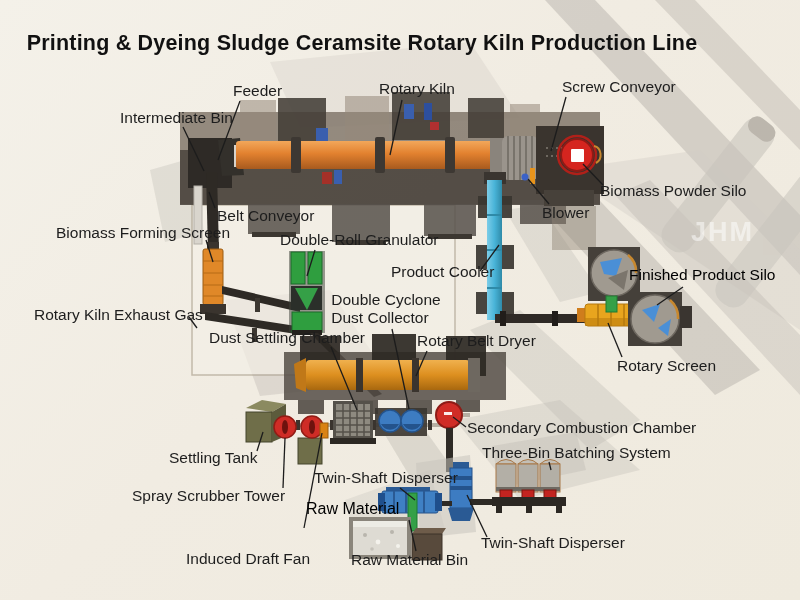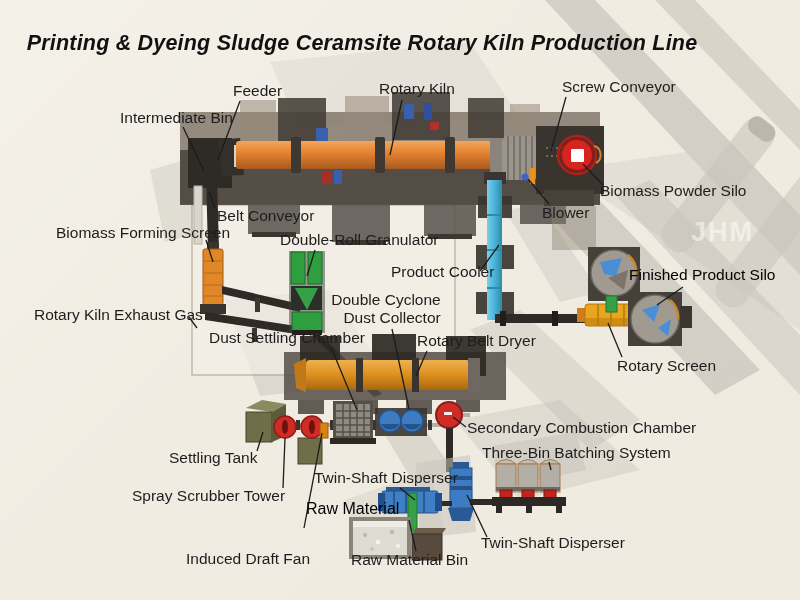--- a/index.html
+++ b/index.html
@@ -5,29 +5,29 @@
   html,body{margin:0;padding:0;background:#e8e4da;}
   #stage{
     position:relative;width:800px;height:600px;overflow:hidden;
     background:linear-gradient(135deg,#f4f1e9 0%,#f1ece2 45%,#efeade 100%);
     font-family:"Liberation Sans",sans-serif;
   }
   #scene,#leaders{position:absolute;left:0;top:0;}
   #leaders{pointer-events:none;}
   .page-title{
     position:absolute;left:0;top:31px;width:724px;text-align:center;
-    font-size:21.5px;font-weight:700;color:#111;letter-spacing:.2px;font-style:italic;
+    font-size:21.5px;font-weight:700;color:#111;letter-spacing:.2px;
   }
   .lbl{
     position:absolute;font-size:15.5px;line-height:18px;color:#1d1d1d;
     white-space:pre-line;
   }
   .lbl.bold{font-weight:400;color:#000;}
   .lbl.big{font-size:16px;line-height:22px;}
-  .lbl.center{transform:translateX(-50%);text-align:right;}
+  .lbl.center{transform:translateX(-50%);text-align:left;}
 </style>
 </head>
 <body>
 
 <div id="stage">
 
   <svg id="scene" width="800" height="600" viewBox="0 0 800 600">
     <defs>
       <linearGradient id="kilnGrad" x1="0" y1="0" x2="0" y2="1">
         <stop offset="0" stop-color="#f2a75a"></stop>

